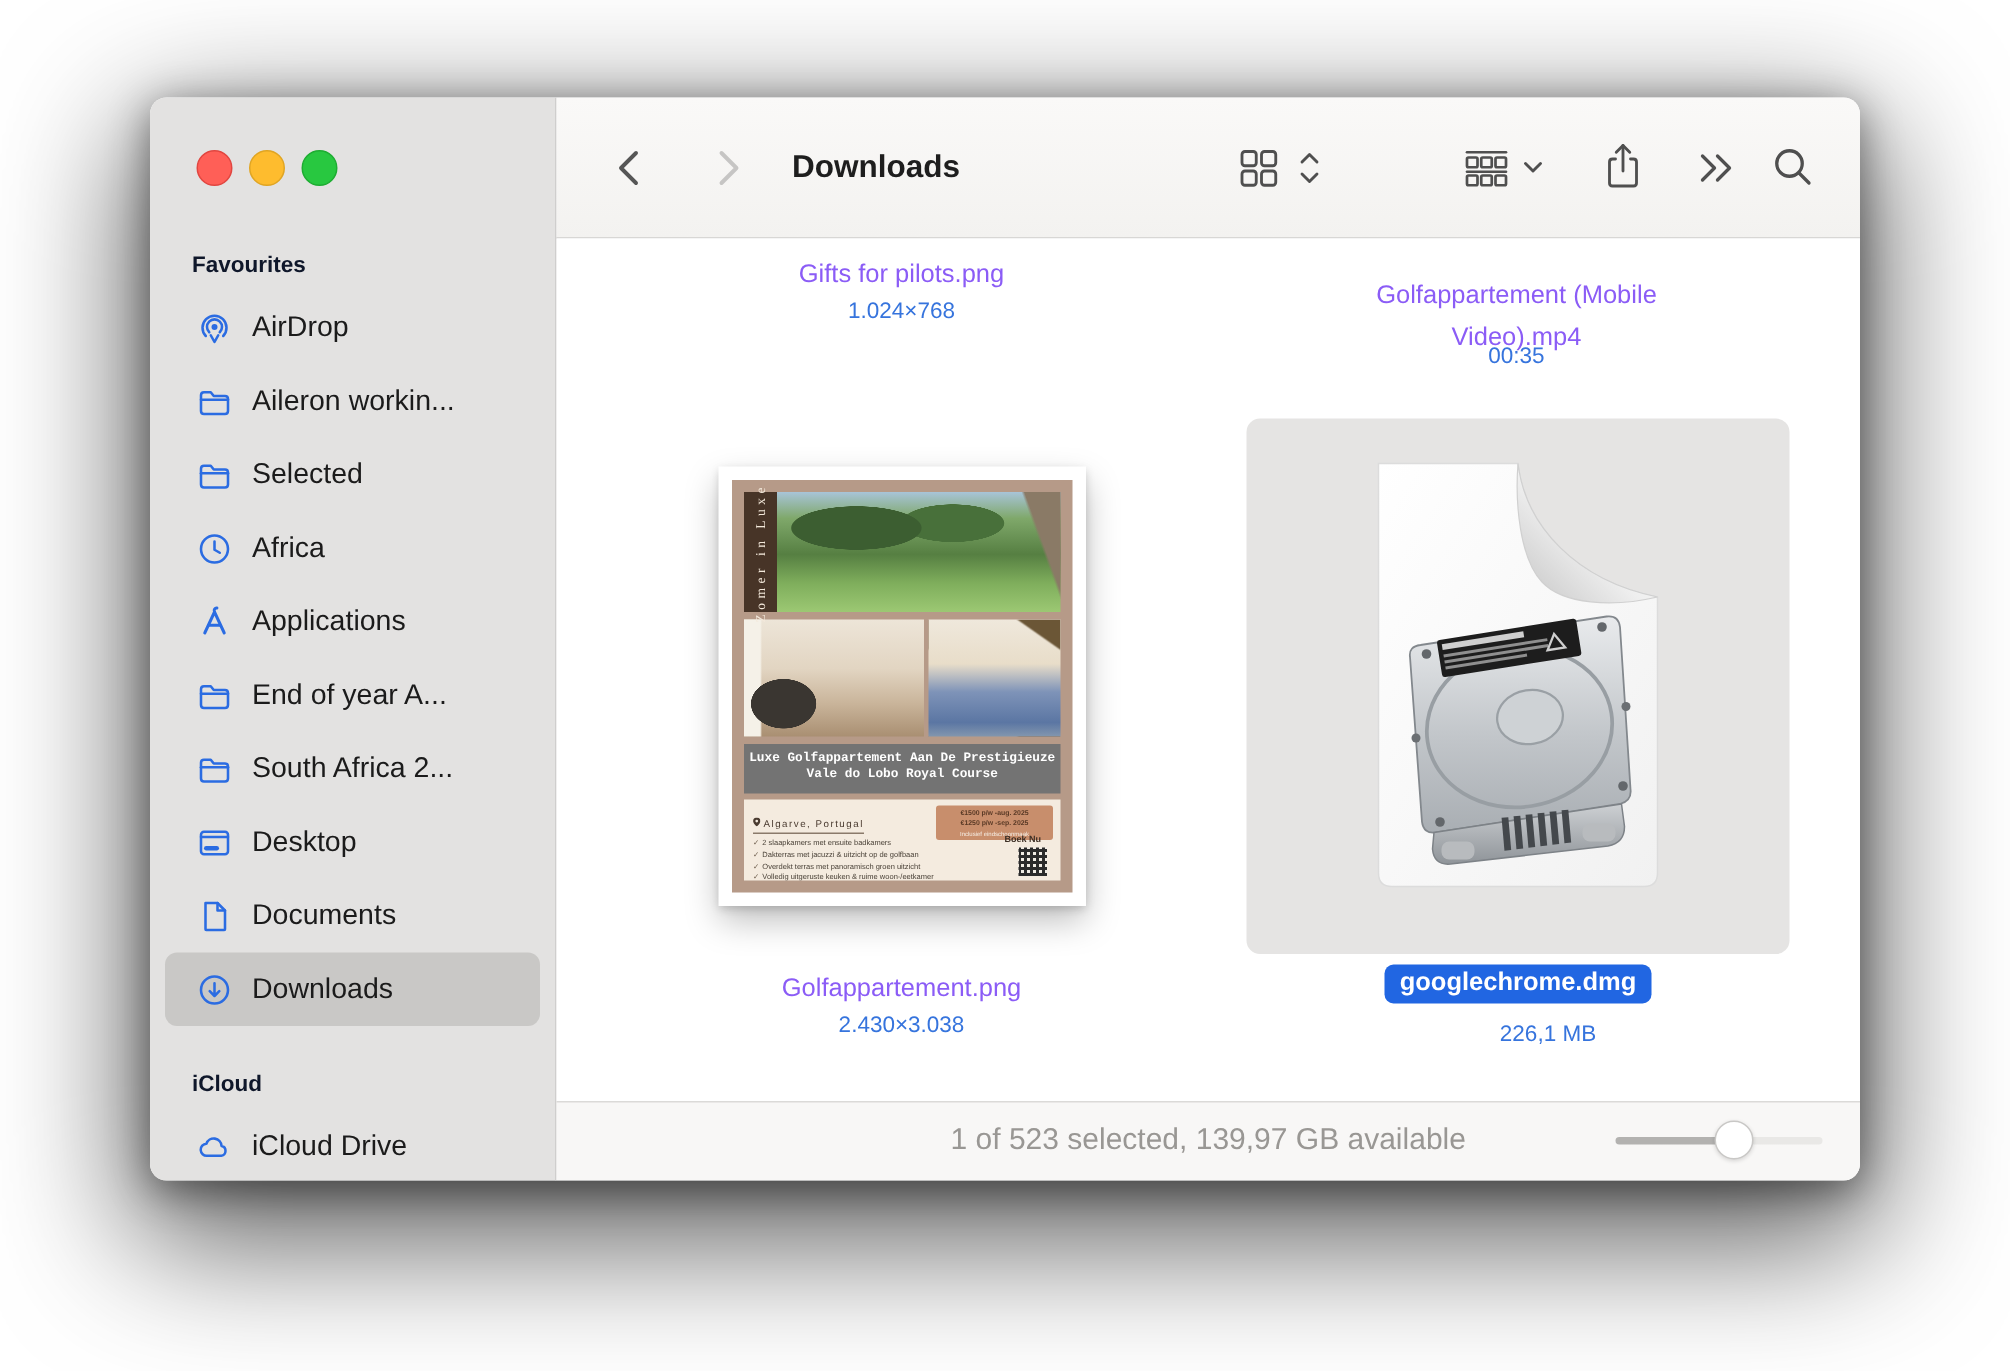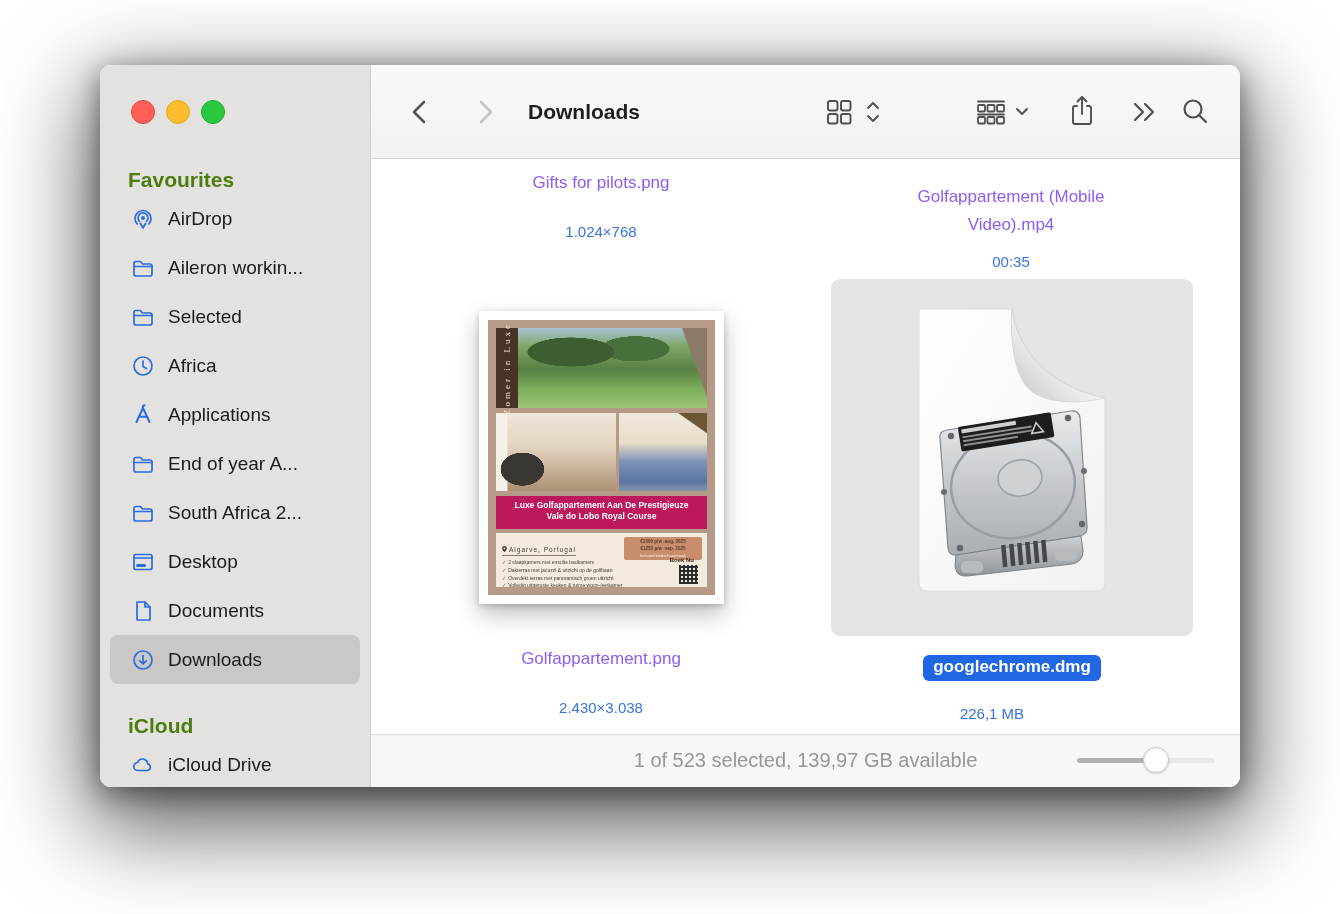--- a/index.html
+++ b/index.html
@@ -6,42 +6,42 @@
   .stage{position:relative;width:1340px;height:914px;background:#fff;overflow:hidden;
          font-family:"Liberation Sans",sans-serif;-webkit-font-smoothing:antialiased;}
   .window{position:absolute;left:100px;top:65px;width:1140px;height:722px;border-radius:11px;
           background:#fff;overflow:hidden;display:flex;
           box-shadow:0 30px 90px 12px rgba(0,0,0,.62),0 6px 28px rgba(0,0,0,.45);}
   
   .sidebar{width:270px;flex:none;background:#e3e2e1;border-right:1px solid #cfcecd;position:relative;}
   .lights{position:absolute;left:31px;top:35px;display:flex;gap:11px;}
   .light{width:24px;height:24px;border-radius:50%;}
   .sb-content{position:absolute;top:103px;left:0;right:0;}
-  .sb-header{margin:0 0 10px 28px;height:16px;font-size:21px;font-weight:700;color:#4d7c0f;}
+  .sb-header{margin:0 0 10px 28px;height:16px;font-size:15px;font-weight:700;color:#0f172a;}
   .sb-row{height:49px;margin:0 10px;border-radius:8px;display:flex;align-items:center;}
   .sb-row.sel{background:#c9c8c6;}
   .sb-row .ic{width:26px;height:26px;margin-left:20px;flex:none;display:flex;align-items:center;justify-content:center;}
   .sb-row .lbl{margin-left:12px;font-size:19px;color:#1b1b1b;white-space:nowrap;}
   .sb-gap{height:30px;}
   svg.blue{stroke:#2b6ce2;fill:none;stroke-width:1.7;stroke-linecap:round;stroke-linejoin:round;}
   
   .main{flex:1;display:flex;flex-direction:column;min-width:0;}
   .toolbar{height:93px;flex:none;background:linear-gradient(180deg,#faf9f8,#f3f2f0);
            border-bottom:1px solid #d8d7d5;position:relative;}
   .tb{position:absolute;top:0;height:93px;display:flex;align-items:center;justify-content:center;}
   .tb-title{position:absolute;left:157px;top:0;height:93px;display:flex;align-items:center;
             font-size:21px;font-weight:700;color:#1e1e1e;}
   svg.gray{stroke:#4f4f4f;fill:none;stroke-width:1.9;stroke-linecap:round;stroke-linejoin:round;}
   
   .content{flex:1;background:#fff;position:relative;overflow:hidden;}
   .c-label{position:absolute;font-size:17px;line-height:28px;color:#8b5cf6;text-align:center;}
-  .c-meta{position:absolute;font-size:15px;color:#3674dd;text-align:center;margin-top:24px;}
+  .c-meta{position:absolute;font-size:15px;color:#3674dd;text-align:center;}
   .selbox{position:absolute;left:460px;top:120px;width:362px;height:357px;border-radius:9px;background:#e5e4e3;}
   .pillrow{position:absolute;left:460px;top:484px;width:362px;display:flex;justify-content:center;}
-  .pill{background:#2166e2;color:#fff;font-size:17px;font-weight:700;padding:2px 10px 4px;border-radius:6px;margin-top:12px;}
+  .pill{background:#2166e2;color:#fff;font-size:17px;font-weight:700;padding:2px 10px 4px;border-radius:6px;}
   
   .paper{position:absolute;left:108px;top:152px;width:245px;height:293px;background:#fff;box-sizing:border-box;
          padding:9px;box-shadow:0 10px 22px rgba(0,0,0,.26),0 2px 6px rgba(0,0,0,.18);}
   .flyer{width:227px;height:275px;background:#b69a88;box-sizing:border-box;padding:8px;position:relative;overflow:hidden;}
   .f-top{height:80px;display:flex;margin-bottom:5px;}
   .f-strip{width:22px;flex:none;background:#473427;display:flex;align-items:center;justify-content:center;}
   .f-strip span{writing-mode:vertical-rl;transform:rotate(180deg);color:#f3e8da;font-family:"Liberation Serif",serif;
                 font-size:9px;letter-spacing:3px;white-space:nowrap;}
   .f-photo1{flex:1;background:
       linear-gradient(250deg,#8a7a66 0 11%,rgba(0,0,0,0) 12%),
@@ -49,22 +49,22 @@
       radial-gradient(ellipse 30% 26% at 62% 26%,#48703a 0 60%,rgba(0,0,0,0) 61%),
       linear-gradient(180deg,#a8c4d8 0%,#7fa86a 22%,#567f42 52%,#7fae5c 76%,#9cc873 100%);}
   .f-mid{height:78px;display:flex;gap:3px;}
   .f-photo2{flex:1.15;background:
       radial-gradient(ellipse 30% 35% at 22% 72%,#3a3631 0 60%,rgba(0,0,0,0) 61%),
       linear-gradient(90deg,#f5f1e8 0 9%,rgba(0,0,0,0) 10%),
       linear-gradient(180deg,#ede5d8 0%,#e2d5c2 42%,#c9b49a 72%,#a98f72 100%);}
   .f-photo3{flex:.85;background:
       linear-gradient(215deg,#6b5636 0 14%,rgba(0,0,0,0) 15%),
       linear-gradient(180deg,#efe8dc 0%,#e8ddc9 38%,#7e93b8 62%,#5b76a3 88%,#8296ae 100%);}
-  .f-band{height:33px;margin-top:5px;background:#be185d;color:#fff;text-align:center;
-          font-family:Liberation Sans, sans-serif;font-weight:700;font-size:8.5px;line-height:1.35;padding-top:4px;box-sizing:border-box;}
+  .f-band{height:33px;margin-top:5px;background:#737373;color:#fff;text-align:center;
+          font-family:Liberation Mono, monospace;font-weight:700;font-size:8.5px;line-height:1.35;padding-top:4px;box-sizing:border-box;}
   .f-cream{position:relative;height:54px;margin-top:4px;background:#f4ebdf;padding:5px 6px;box-sizing:border-box;overflow:hidden;}
   .f-loc{font-size:6.5px;letter-spacing:1px;color:#4a3b30;border-bottom:.5px solid #8a7a6a;display:inline-block;padding-bottom:2px;}
   .f-feats{margin-top:3px;}
   .f-feat{font-size:5px;color:#4a4238;line-height:1.55;white-space:nowrap;}
   .f-feat .ck{color:#6a5a48;margin-right:2px;}
   .f-price{position:absolute;right:5px;top:4px;width:72px;background:#c88e6c;border-radius:2px;
            padding:2px 3px;text-align:center;}
   .f-price .p1{font-size:4.6px;font-weight:700;color:#5a3a26;line-height:1.5;white-space:nowrap;}
   .f-price .p2{font-size:4px;color:#f7efe6;white-space:nowrap;}
   .f-cta{position:absolute;right:13px;top:24px;font-size:6px;font-weight:700;color:#3c2e24;}
@@ -392,21 +392,21 @@
                 <rect x="135" y="242" width="4.5" height="22" transform="rotate(-5 137 253)"></rect>
                 <rect x="143" y="241" width="4.5" height="22" transform="rotate(-5 145 252)"></rect>
               </g>
               <rect x="62" y="262" width="22" height="12" rx="5" fill="#b8bbbe"></rect>
               <rect x="156" y="250" width="22" height="12" rx="5" fill="#b8bbbe"></rect>
             </g>
           </svg>
           <div class="pillrow">
             <span class="pill">googlechrome.dmg</span>
           </div>
-          <div class="c-meta" style="left:440px;top:522px;width:362px;">226,1 MB</div>
+          <div class="c-meta" style="left:480px;top:522px;width:362px;">226,1 MB</div>
         </div>
       </div>
 
       <footer class="statusbar">
         <div class="status-text">1 of 523 selected, 139,97 GB available</div>
         <div class="slider">
           <div class="thumb"></div>
         </div>
       </footer>
     </div>

